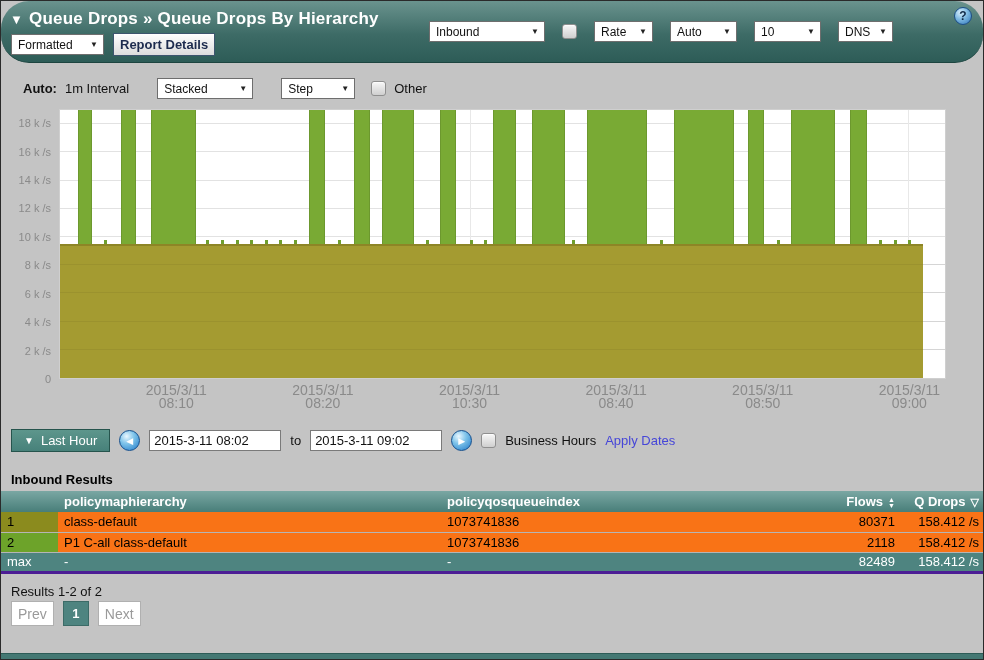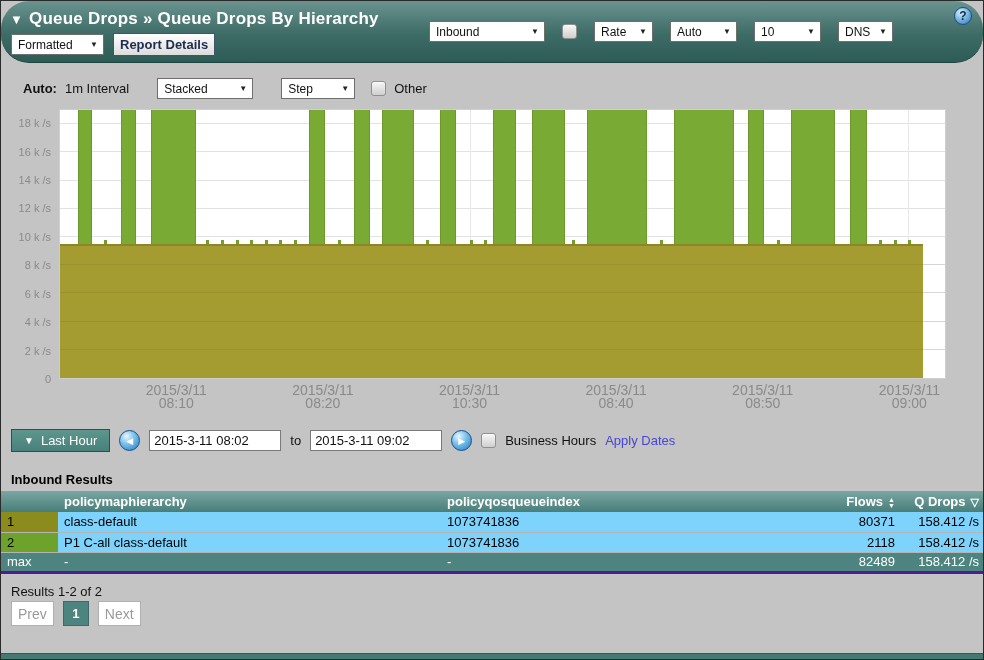--- a/index.html
+++ b/index.html
@@ -90,21 +90,21 @@
   .date-input { width: 132px; height: 21px; border: 1px solid #7a7a7a; font-size: 13px; padding: 0 4px; font-family: "Liberation Sans", sans-serif; color: #111; background: #fff; }
   .link { color: #4646d8; cursor: pointer; }
 
   
   .results-heading { position: absolute; left: 10px; top: 471px; font-size: 13px; font-weight: bold; color: #000; }
   .results-table { position: absolute; left: 0; top: 490px; width: 984px; border-collapse: collapse; font-size: 13px; table-layout: fixed; }
   .results-table th {
     background: linear-gradient(#7aa7a3, #487e79); color: #fff; font-weight: bold;
     height: 21px; padding: 0 6px; text-align: left; white-space: nowrap;
   }
-  .results-table td { background: #7dd3fc; height: 20px; padding: 0 6px; border-bottom: 1px solid #b5b5b5; color: #000; white-space: nowrap; overflow: hidden; }
+  .results-table td { background: #f97316; height: 20px; padding: 0 6px; border-bottom: 1px solid #b5b5b5; color: #000; white-space: nowrap; overflow: hidden; }
   .results-table .num { text-align: right; }
   .results-table th.num { }
   .rank-cell { padding-left: 5px; font-size: 13px; color: #000; }
   .max-row td { background: #4e8480; color: #fff; border-bottom: 3px solid #4c1d95; }
   .sort-stack { display: inline-flex; flex-direction: column; vertical-align: middle; margin-left: 5px; line-height: 6px; font-size: 7px; }
   .sort-single { font-size: 11px; margin-left: 5px; vertical-align: middle; }
 
   .results-summary { position: absolute; left: 10px; top: 583px; font-size: 13px; color: #111; }
   .pager { position: absolute; left: 10px; top: 600px; display: flex; gap: 9px; }
   .pg-btn {

